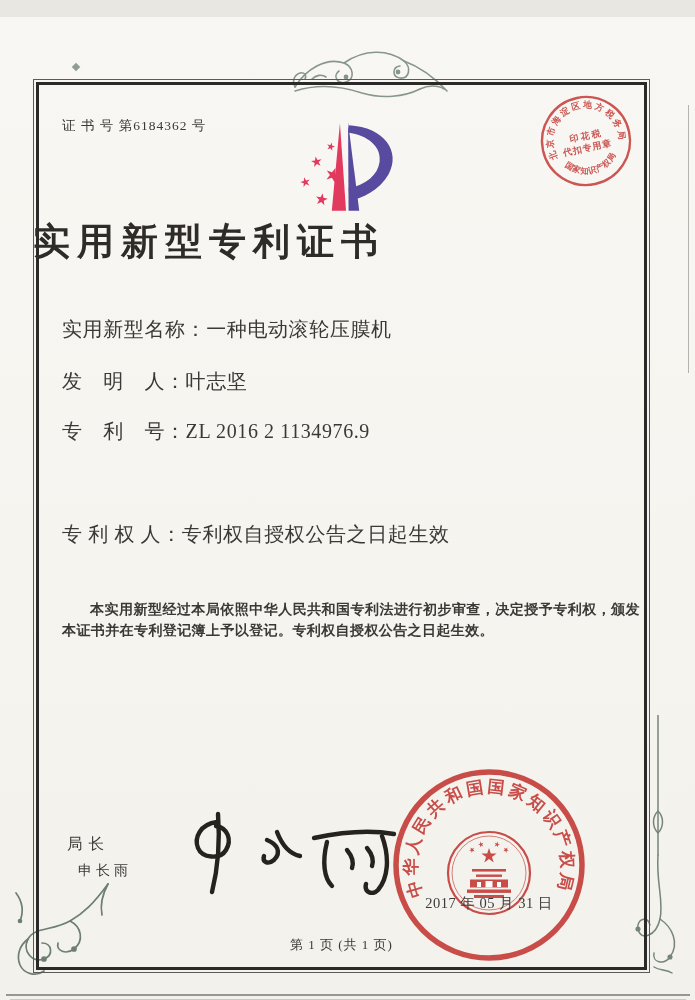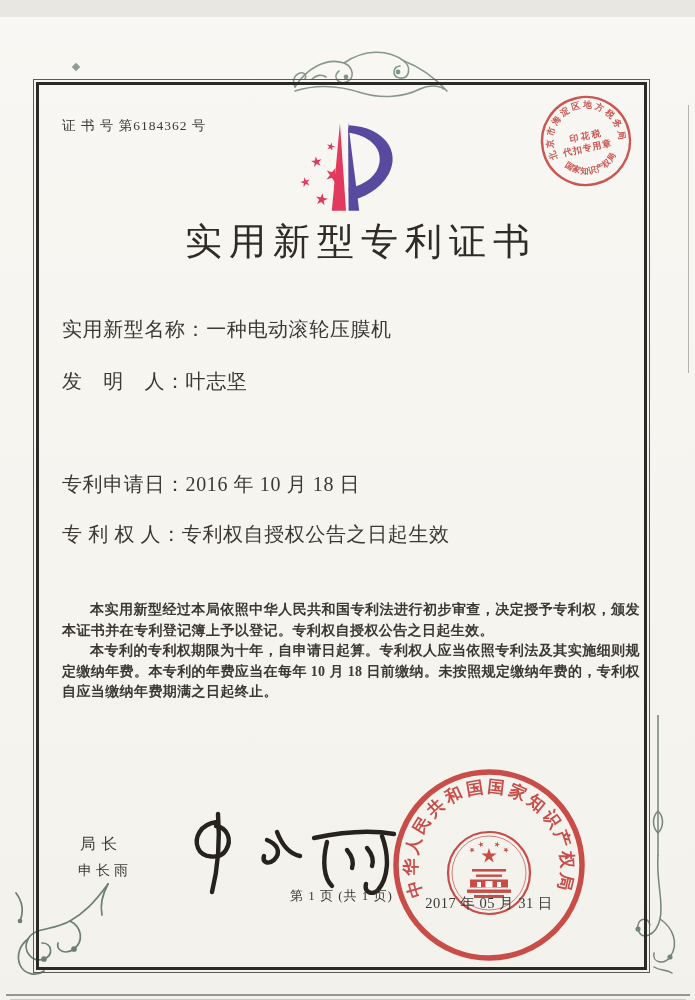--- a/index.html
+++ b/index.html
@@ -2,36 +2,36 @@
 <html><head>
 <meta charset="utf-8">
 <style>
   html,body{margin:0;padding:0;}
   body{background:#e8e7e2;font-family:"Liberation Serif","DejaVu Serif",serif;}
   .page{position:relative;width:695px;height:1000px;margin:17px auto;overflow:hidden;
         background:linear-gradient(180deg,#f8f7f3 0%,#f5f4ef 60%,#f2f1ec 100%);color:#3b3835;}
   .frame-outer{position:absolute;left:33px;top:62px;right:45px;bottom:44px;border:1px solid #5a5a56;}
   .frame-inner{position:absolute;inset:2px;border:3px solid #2b2a28;}
   .cert-no{position:absolute;left:62px;top:100px;font-size:13.5px;letter-spacing:1px;white-space:nowrap;}
-  .title{position:absolute;left:33px;top:200px;width:504px;text-align:right;
-         font-size:37px;font-weight:normal;letter-spacing:7px;color:#2e2b28;}
+  .title{position:absolute;left:33px;top:200px;width:504px;text-align:left;
+         font-size:37px;font-weight:bold;letter-spacing:7px;color:#2e2b28;}
   .field{position:absolute;left:62px;font-size:20px;white-space:nowrap;letter-spacing:0.6px;}
   .f0{top:299px}.f1{top:351px}.f2{top:401px}.f3{top:454px}.f4{top:504px}.f5{top:556px}
   .body-text{position:absolute;left:62px;top:583px;width:578px;}
   .body-text p{margin:0;font-size:14px;line-height:20.6px;text-align:justify;
                text-indent:2em;letter-spacing:0.4px;font-weight:bold;}
-  .director-title{position:absolute;left:80px;top:817px;font-size:15.5px;letter-spacing:6px;}
+  .director-title{position:absolute;left:67px;top:817px;font-size:15.5px;letter-spacing:6px;}
   .director-name{position:absolute;left:78px;top:845px;font-size:14px;letter-spacing:4px;}
   .signature{position:absolute;left:182px;top:793px;}
   .tax-stamp{position:absolute;left:538px;top:76px;transform:rotate(-12deg);opacity:.88;}
   .logo{position:absolute;left:283px;top:100px;}
   .seal{position:absolute;left:389px;top:748px;opacity:.93;}
   .seal-date{position:absolute;left:389px;top:877px;width:200px;text-align:center;
              font-size:14.5px;color:#3a3a3a;letter-spacing:0.5px;white-space:nowrap;}
-  .footer{position:absolute;left:33px;top:870px;width:617px;text-align:center;font-size:13px;letter-spacing:1px;}
+  .footer{position:absolute;left:33px;top:919px;width:617px;text-align:center;font-size:13px;letter-spacing:1px;}
   .seal-text{font-family:"Liberation Serif","DejaVu Serif",serif;font-weight:bold;}
   .orn-top{position:absolute;left:292px;top:24px;}
   .orn-bl{position:absolute;left:12px;top:864px;}
   .orn-rb{position:absolute;left:628px;top:698px;}
   .orn-diamond{position:absolute;left:68px;top:42px;}
   .scan-right{position:absolute;left:688px;top:88px;width:1px;height:268px;background:#8f8f8b;opacity:.65;}
   .scan-bottom{position:absolute;left:6px;top:977px;width:684px;height:2px;background:#71706c;opacity:.7;}
   .scan-bottom2{position:absolute;left:10px;top:982px;width:676px;height:1px;background:#b9b8b2;opacity:.7;}
 </style>
 </head>
@@ -128,30 +128,29 @@
   </svg>
 
   <div class="title">实用新型专利证书</div>
 
   <div class="field f0">
     <span>实用新型名称：</span><span>一种电动滚轮压膜机</span>
   </div>
   <div class="field f1">
     <span>发　明　人：</span><span>叶志坚</span>
   </div>
-  <div class="field f3">
-    <span>专利申请日：</span><span>2016 年 10 月 18 日</span>
+  <div class="field f2">
+    <span>专　利　号：</span><span>ZL 2016 2 1134976.9</span>
   </div>
   <div class="field f4">
     <span>专 利 权 人：</span><span>专利权自授权公告之日起生效</span>
   </div>
 
   <div class="body-text">
     <p>本实用新型经过本局依照中华人民共和国专利法进行初步审查，决定授予专利权，颁发本证书并在专利登记簿上予以登记。专利权自授权公告之日起生效。</p>
-    <p>本专利的专利权期限为十年，自申请日起算。专利权人应当依照专利法及其实施细则规定缴纳年费。本专利的年费应当在每年 10 月 18 日前缴纳。未按照规定缴纳年费的，专利权自应当缴纳年费期满之日起终止。</p>
   </div>
 
   <div class="director-title">局长</div>
   <div class="director-name">申长雨</div>
 
   <svg class="signature" width="220" height="85" viewBox="0 0 220 85">
     <g stroke="#26231f" stroke-width="4.4" fill="none" stroke-linecap="round" stroke-linejoin="round">
       <path d="M35,12 C18,14 12,28 16,38 C20,48 38,50 44,40 C50,30 46,18 34,16"></path>
       <path d="M36,4 C38,30 36,58 30,82"></path>
       <path d="M85,30 C95,34 100,42 92,50 C86,55 80,52 82,46"></path>

